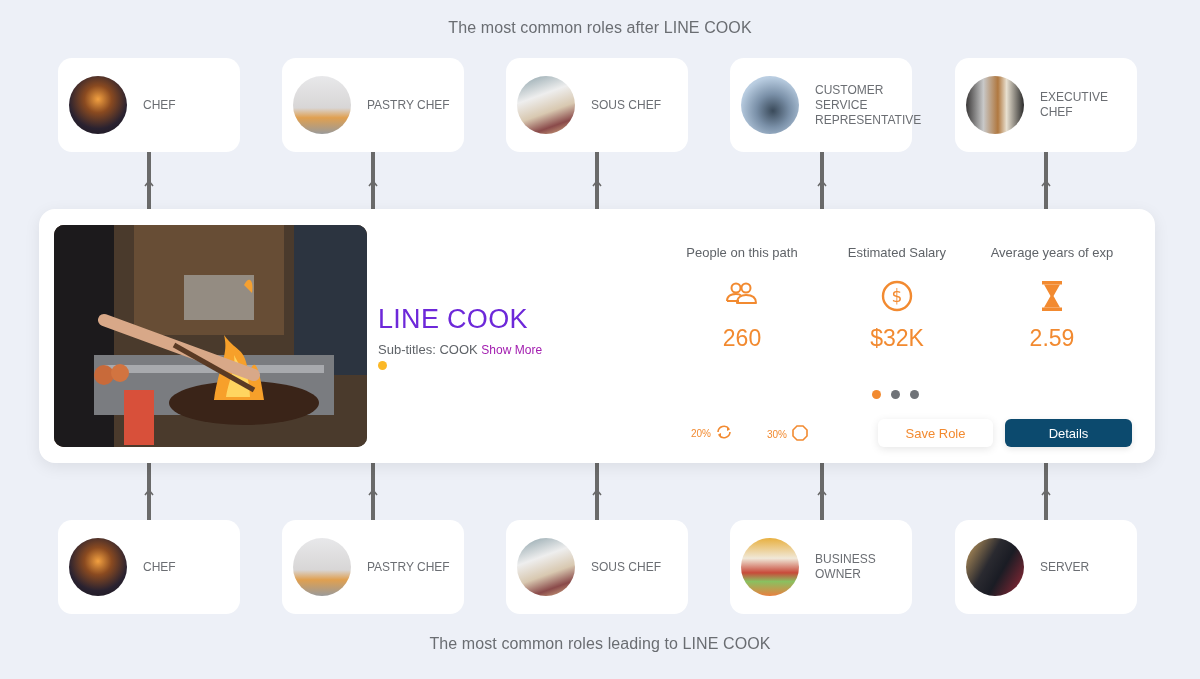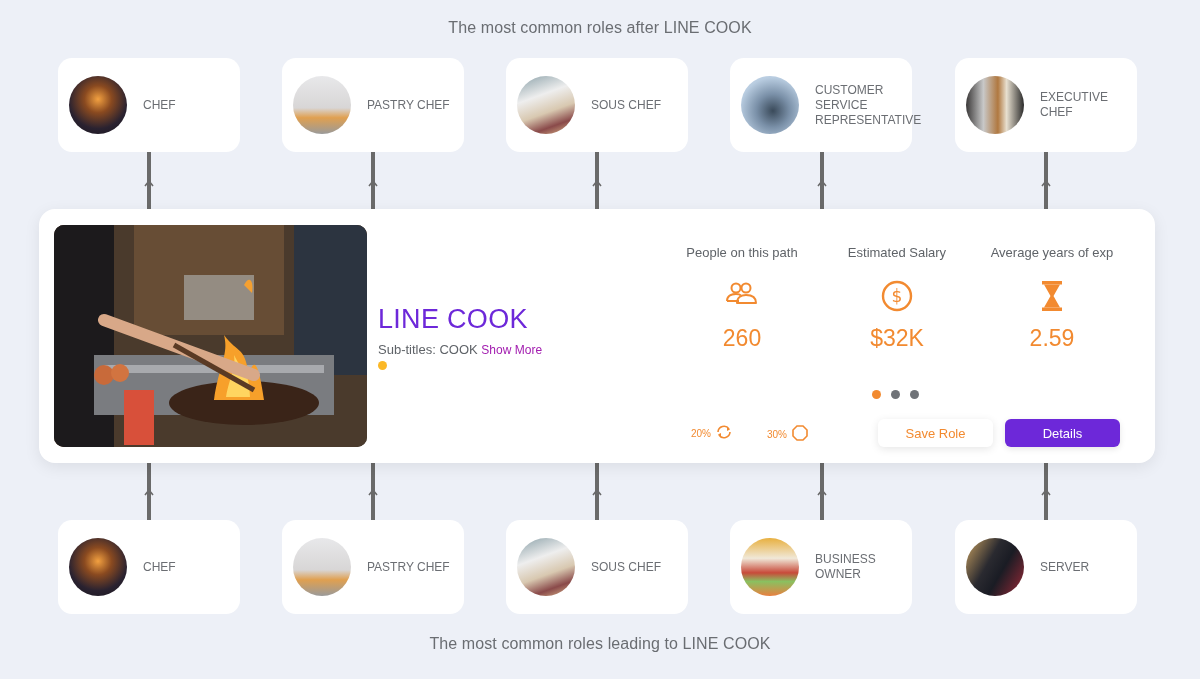--- a/index.html
+++ b/index.html
@@ -79,21 +79,21 @@
   }
   .btn {
     position: absolute; top: 210px; height: 28px; border-radius: 6px;
     font-size: 13px; display: flex; align-items: center; justify-content: center; cursor: pointer;
   }
   .btn-save {
     left: 839px; width: 115px; background: #fff; color: #f28a30;
     box-shadow: 0 2px 8px rgba(0,0,0,0.10);
   }
   .btn-details {
-    left: 966px; width: 115px; background: #6d28d9; color: #fff;
+    left: 966px; width: 127px; background: #0c4a6e; color: #fff;
     box-shadow: 0 2px 6px rgba(0,0,0,0.10);
   }
 </style>
 </head>
 <body>
 
 <div class="section-title" id="title-top">The most common roles after LINE COOK</div>
 
 <div class="role-row" id="row-top">
   <div class="role-card" style="left:58px">

